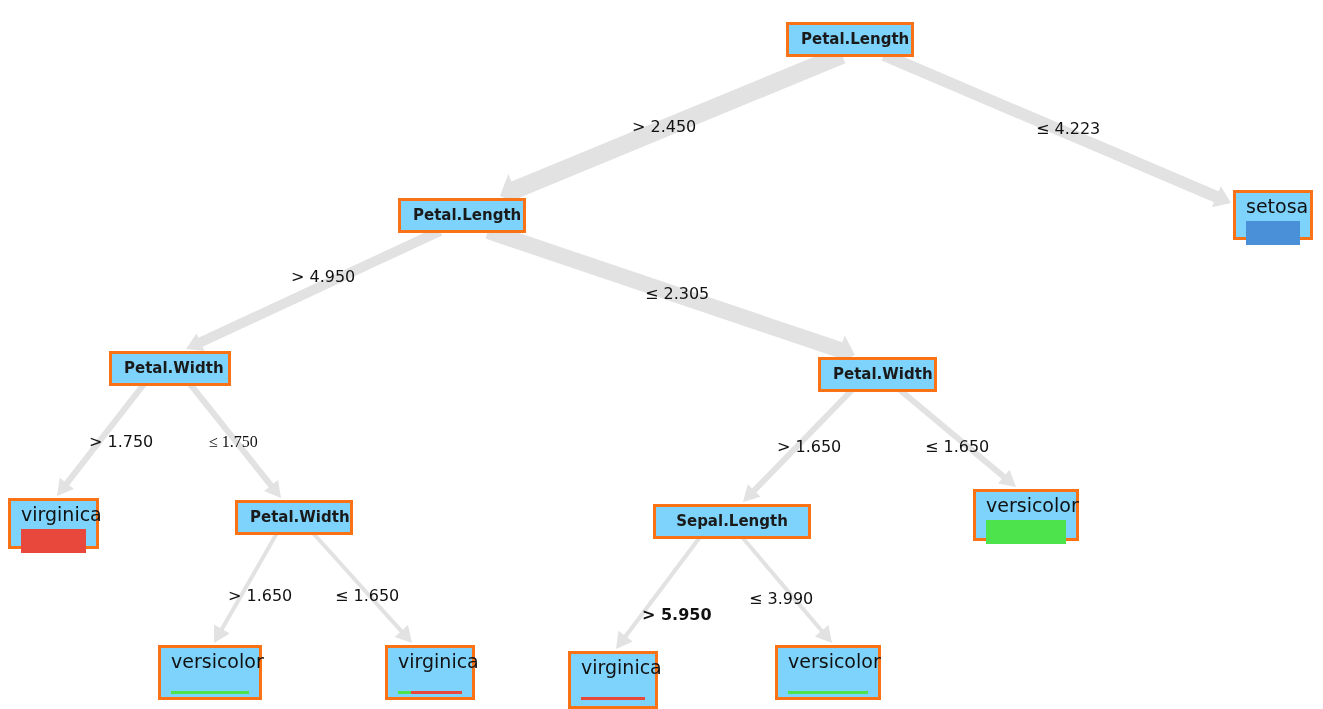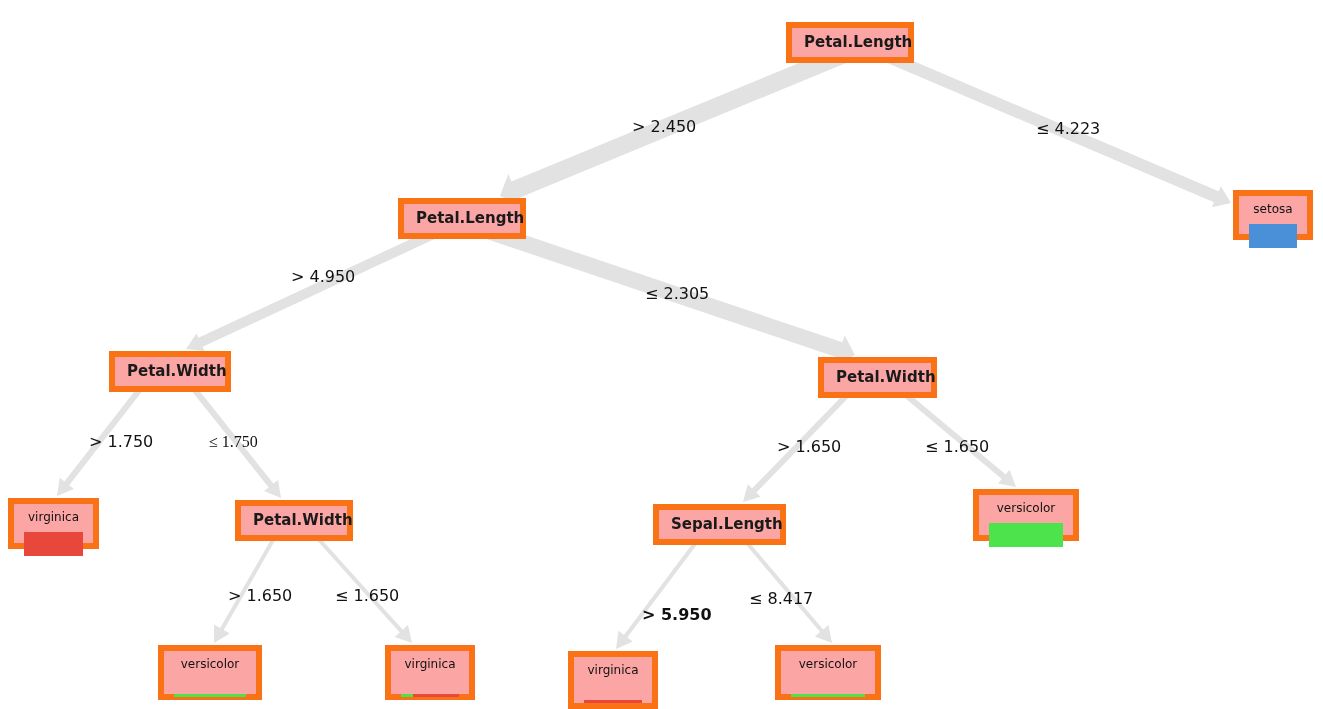--- a/index.html
+++ b/index.html
@@ -22,39 +22,39 @@
     position: absolute;
     left: 0;
     top: 0;
     width: 1323px;
     height: 709px;
     pointer-events: none;
   }
   .node {
     position: absolute;
     box-sizing: border-box;
-    background: #fca5a5;
-    border: 6px solid #f97316;
+    background: #7dd3fc;
+    border: 3px solid #f97316;
     text-align: center;
     white-space: nowrap;
   }
   .split-node {
     font-family: "DejaVu Sans", sans-serif;
     font-weight: bold;
     font-size: 15px;
     color: #1a1a1a;
     padding: 5px 12px 6px 12px;
     line-height: 18px;
   }
   .leaf-node {
     padding: 4px 10px 8px 10px;
   }
   .leaf-label {
     font-family: "DejaVu Sans", sans-serif;
-    font-size: 12px;
+    font-size: 19px;
     color: #111111;
     line-height: 19px;
     text-align: center;
   }
   .bar-track {
     position: relative;
     width: 100%;
     height: 24px;
     margin-top: 5px;
     background: transparent;
@@ -107,21 +107,21 @@
       </div>
       <div class="node split-node" style="left: 109px; top: 351px; width: 122px;"><span>Petal.Width</span></div>
       <div class="node split-node" style="left: 818px; top: 357px; width: 119px;"><span>Petal.Width</span></div>
       <div class="node leaf-node" style="left: 8px; top: 498px; width: 91px; height: 51px;">
         <div class="leaf-label">virginica</div>
         <div class="bar-track">
           <div class="bar-seg" style="width: 100%; background: rgb(232, 72, 60);"></div>
         </div>
       </div>
       <div class="node split-node" style="left: 235px; top: 500px; width: 118px;"><span>Petal.Width</span></div>
-      <div class="node split-node" style="left: 653px; top: 504px; width: 133px;"><span>Sepal.Length</span></div>
+      <div class="node split-node" style="left: 653px; top: 504px; width: 158px;"><span>Sepal.Length</span></div>
       <div class="node leaf-node" style="left: 973px; top: 489px; width: 106px; height: 52px;">
         <div class="leaf-label">versicolor</div>
         <div class="bar-track">
           <div class="bar-seg" style="width: 100%; background: rgb(76, 227, 76);"></div>
         </div>
       </div>
       <div class="node leaf-node" style="left: 158px; top: 645px; width: 104px; height: 55px;">
         <div class="leaf-label">versicolor</div>
         <div class="bar-track thin">
           <div class="bar-seg" style="width: 100%; background: rgb(76, 227, 76);"></div>
@@ -152,15 +152,15 @@
       <div class="edge-label" style="left: 1036px; top: 121px;">≤ 4.223</div>
       <div class="edge-label" style="left: 291px; top: 269px;">&gt; 4.950</div>
       <div class="edge-label" style="left: 645px; top: 286px;">≤ 2.305</div>
       <div class="edge-label" style="left: 89px; top: 434px;">&gt; 1.750</div>
       <div class="edge-label" style="left: 209px; top: 434px; font-family: Liberation Serif, serif;">≤ 1.750</div>
       <div class="edge-label" style="left: 777px; top: 439px;">&gt; 1.650</div>
       <div class="edge-label" style="left: 925px; top: 439px;">≤ 1.650</div>
       <div class="edge-label" style="left: 228px; top: 588px;">&gt; 1.650</div>
       <div class="edge-label" style="left: 335px; top: 588px;">≤ 1.650</div>
       <div class="edge-label" style="left: 642px; top: 607px; font-weight: bold;">&gt; 5.950</div>
-      <div class="edge-label" style="left: 749px; top: 591px;">≤ 8.417</div>
+      <div class="edge-label" style="left: 749px; top: 591px;">≤ 3.990</div>
     </div>
 </div>
 
 </body></html>

